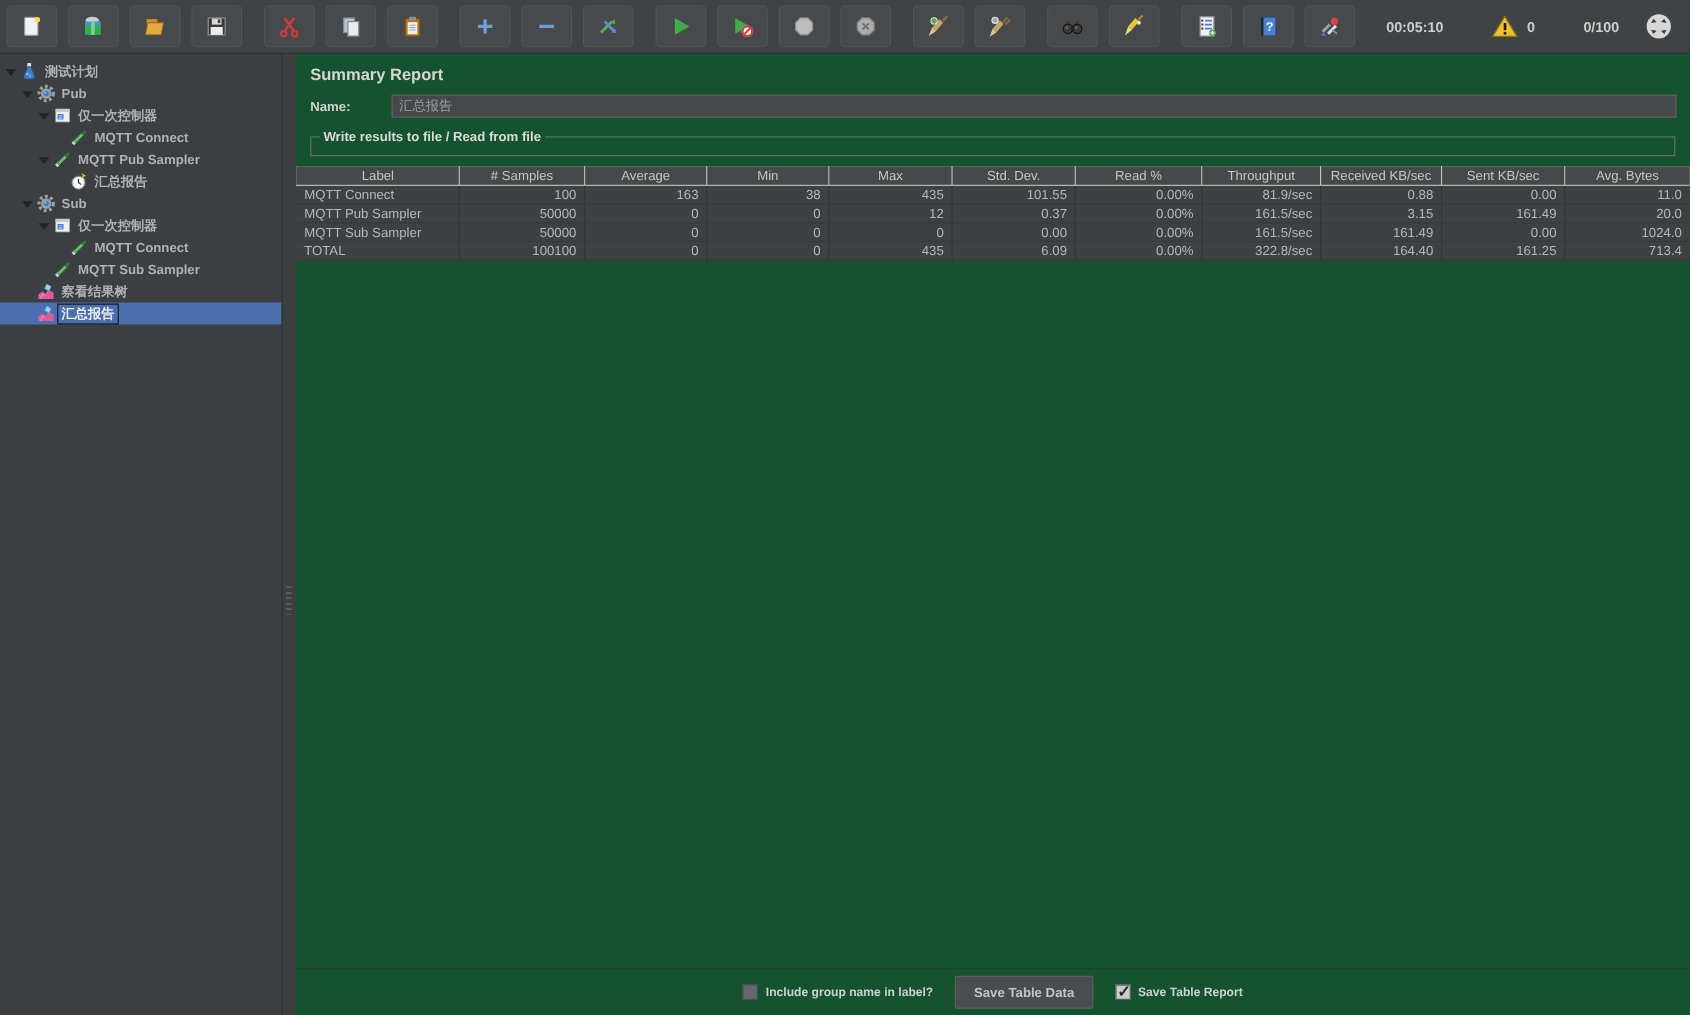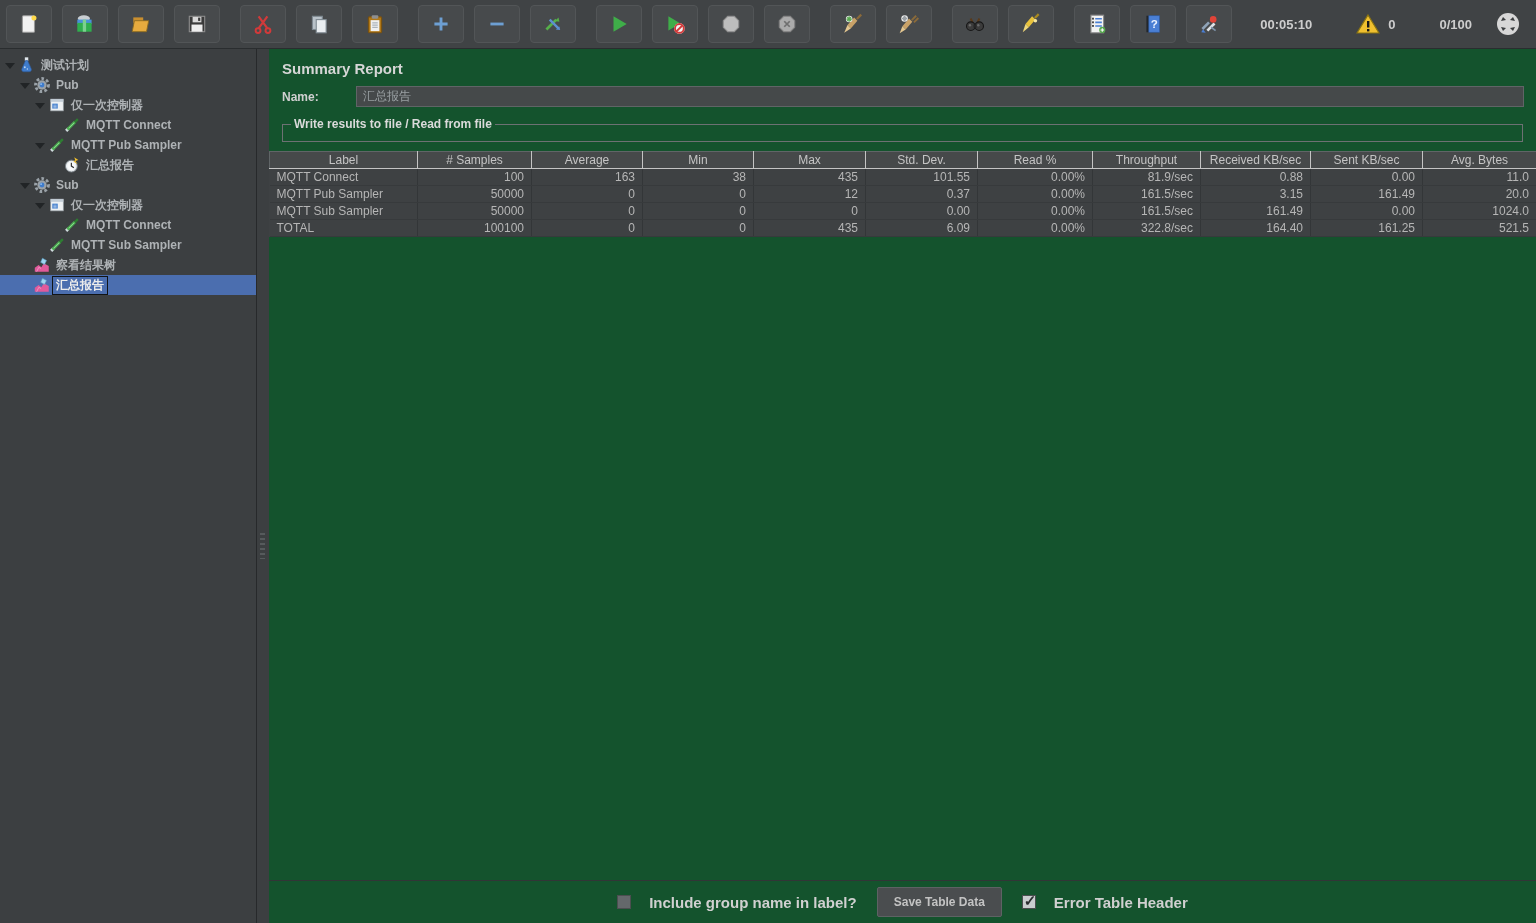--- a/index.html
+++ b/index.html
@@ -115,21 +115,21 @@
   table.results td.num { text-align:right; }
 
   .flex-spacer { flex:1; }
 
   
   .footer {
     flex:none; height:43px; border-top:1px solid #323537;
     display:flex; align-items:center; justify-content:center;
   }
   .footer .cb-group { margin:0; }
-  .footer .inline-label { font-size:15px;margin-left:11px; }
+  .footer .inline-label { font-size:11px; }
   .footer .btn { margin:0 20px; padding:7px 16px; background:#4a4d4f; }
 </style>
 </head>
 <body>
 
 <div class="app">
 
   <div class="toolbar">
     <div id="toolbar-buttons" style="display:flex;align-items:center;">
         <button class="tb-btn">
@@ -606,34 +606,34 @@
                 <td class="">TOTAL</td>
                 <td class="num">100100</td>
                 <td class="num">0</td>
                 <td class="num">0</td>
                 <td class="num">435</td>
                 <td class="num">6.09</td>
                 <td class="num">0.00%</td>
                 <td class="num">322.8/sec</td>
                 <td class="num">164.40</td>
                 <td class="num">161.25</td>
-                <td class="num">521.5</td>
+                <td class="num">713.4</td>
               </tr>
             </tbody>
           </table>
       </div>
 
       <div class="flex-spacer"></div>
 
       <div class="footer">
         <span class="cb-group">
           <span class="cb" id="cb-include-group"></span>
           <span class="inline-label">Include group name in label?</span>
         </span>
         <button class="btn">Save Table Data</button>
         <span class="cb-group">
           <span class="cb checked" id="cb-save-header"></span>
-          <span class="inline-label">Error Table Header</span>
+          <span class="inline-label">Save Table Report</span>
         </span>
       </div>
     </div>
   </div>
 </div>
 
 </body></html>

